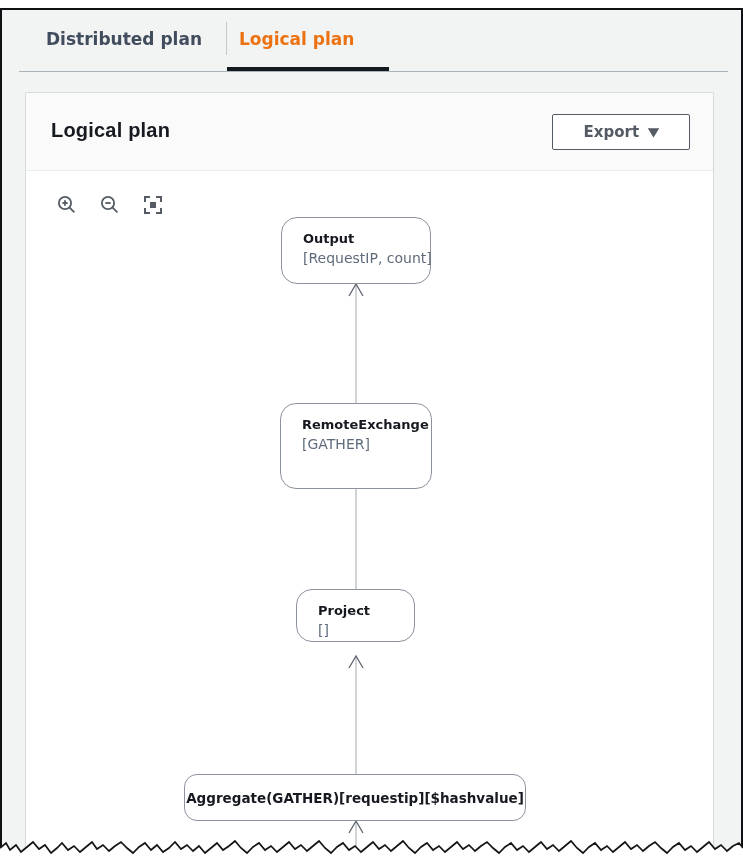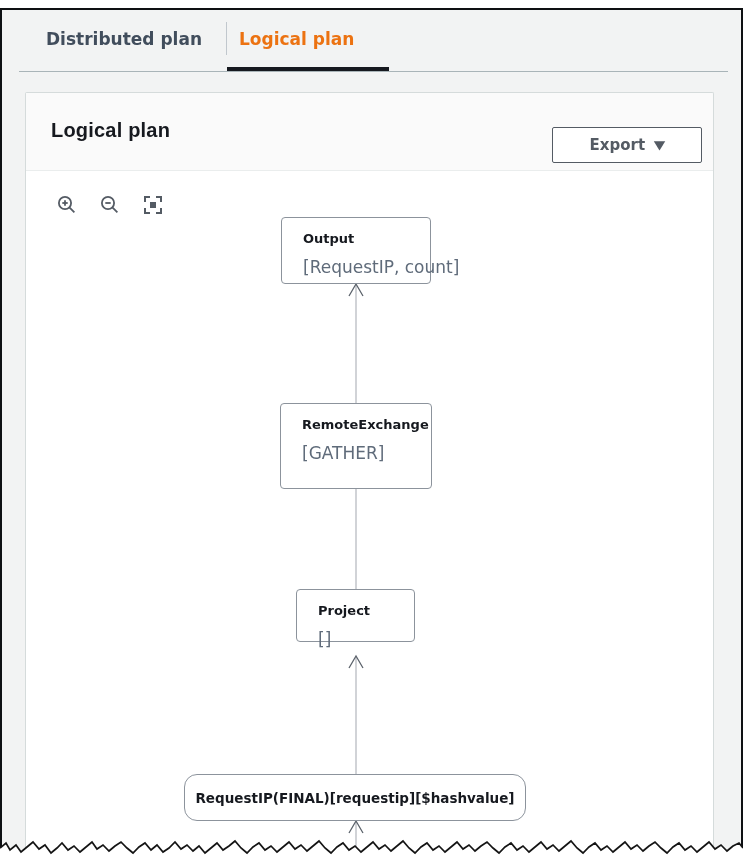--- a/index.html
+++ b/index.html
@@ -47,46 +47,46 @@
   .card-header{
     position:relative;height:77px;background:#fafafa;
     border-bottom:1px solid #eaeded;
     border-radius:2px 2px 0 0;
   }
   .card-title{
     position:absolute;left:25px;top:26px;
     font-size:20px;font-weight:bold;color:#16191f;letter-spacing:0.2px;
   }
   .export-btn{
-    position:absolute;left:526px;top:21px;width:150px;height:36px;
+    position:absolute;left:526px;top:21px;width:138px;height:36px;
     box-sizing:border-box;
     background:#ffffff;border:1px solid #545b64;border-radius:2px;
     display:flex;align-items:center;justify-content:center;gap:10px;
     color:#545b64;cursor:pointer;
-    font-family:"DejaVu Sans",sans-serif;font-size:15px;font-weight:bold;margin-top:13px;
+    font-family:"DejaVu Sans",sans-serif;font-size:15px;font-weight:bold;
   }
   .export-caret{font-size:12px;line-height:1;transform:scaleX(1.25);}
   .card-content{position:relative;height:700px;background:#ffffff;}
   
   .zoom-controls{
     position:absolute;left:31px;top:24px;display:flex;gap:23px;
   }
   .ctl{width:20px;height:20px;cursor:pointer;display:block;}
   .ctl svg{display:block;}
   
   .edges{position:absolute;left:0;top:0;pointer-events:none;}
   .node{
     position:absolute;box-sizing:border-box;
-    background:#ffffff;border:1px solid #8c939c;border-radius:4px;
+    background:#ffffff;border:1px solid #8c939c;border-radius:16px;
     font-family:"DejaVu Sans",sans-serif;
     padding:13px 10px 12px 21px;
     cursor:pointer;
   }
   .node-title{font-size:13px;font-weight:bold;color:#16191f;white-space:nowrap;}
-  .node-sub{font-size:17px;color:#5f6b7a;margin-top:11px;white-space:nowrap;}
+  .node-sub{font-size:14px;color:#5f6b7a;margin-top:4px;white-space:nowrap;}
   .node-output{left:255px;top:46px;width:150px;height:67px;}
   .node-remote{left:254px;top:232px;width:152px;height:86px;}
   .node-project{left:270px;top:418px;width:119px;height:53px;}
   .node-aggregate{
     left:158px;top:603px;width:342px;height:47px;
     padding:0;display:flex;align-items:center;justify-content:center;
     border-radius:13px;
   }
   .node-aggregate .node-title{font-size:13.5px;}
   
@@ -167,21 +167,21 @@
         <div class="node-title">RemoteExchange</div>
         <div class="node-sub">[GATHER]</div>
       </div>
 
       <div class="node node-project">
         <div class="node-title">Project</div>
         <div class="node-sub">[]</div>
       </div>
 
       <div class="node node-aggregate">
-        <div class="node-title">RequestIP(FINAL)[requestip][$hashvalue]</div>
+        <div class="node-title">Aggregate(GATHER)[requestip][$hashvalue]</div>
       </div>
 
     </div>
   </div>
 </div>
 
 <svg class="tear" viewBox="0 0 743 48" preserveAspectRatio="none">
   <polygon fill="#ffffff" stroke="none" points="
     0,36 6,31 10,38 16,33 21,40 27,35 33,30 39,37 45,33 51,41 57,36 62,31 68,38 74,34 80,40 86,35
     92,30 97,37 103,33 109,39 115,34 121,30 127,36 133,41 139,35 145,31 151,38 157,33 163,40 169,36

